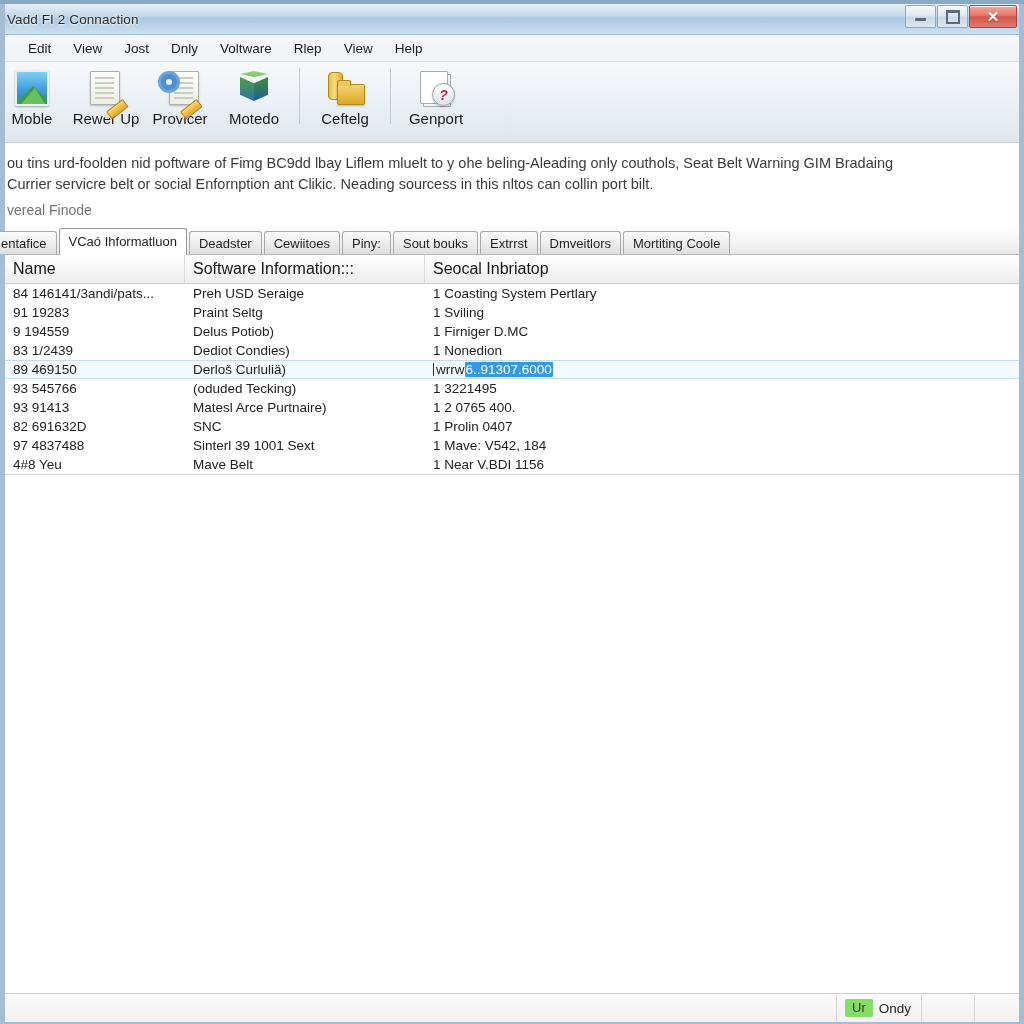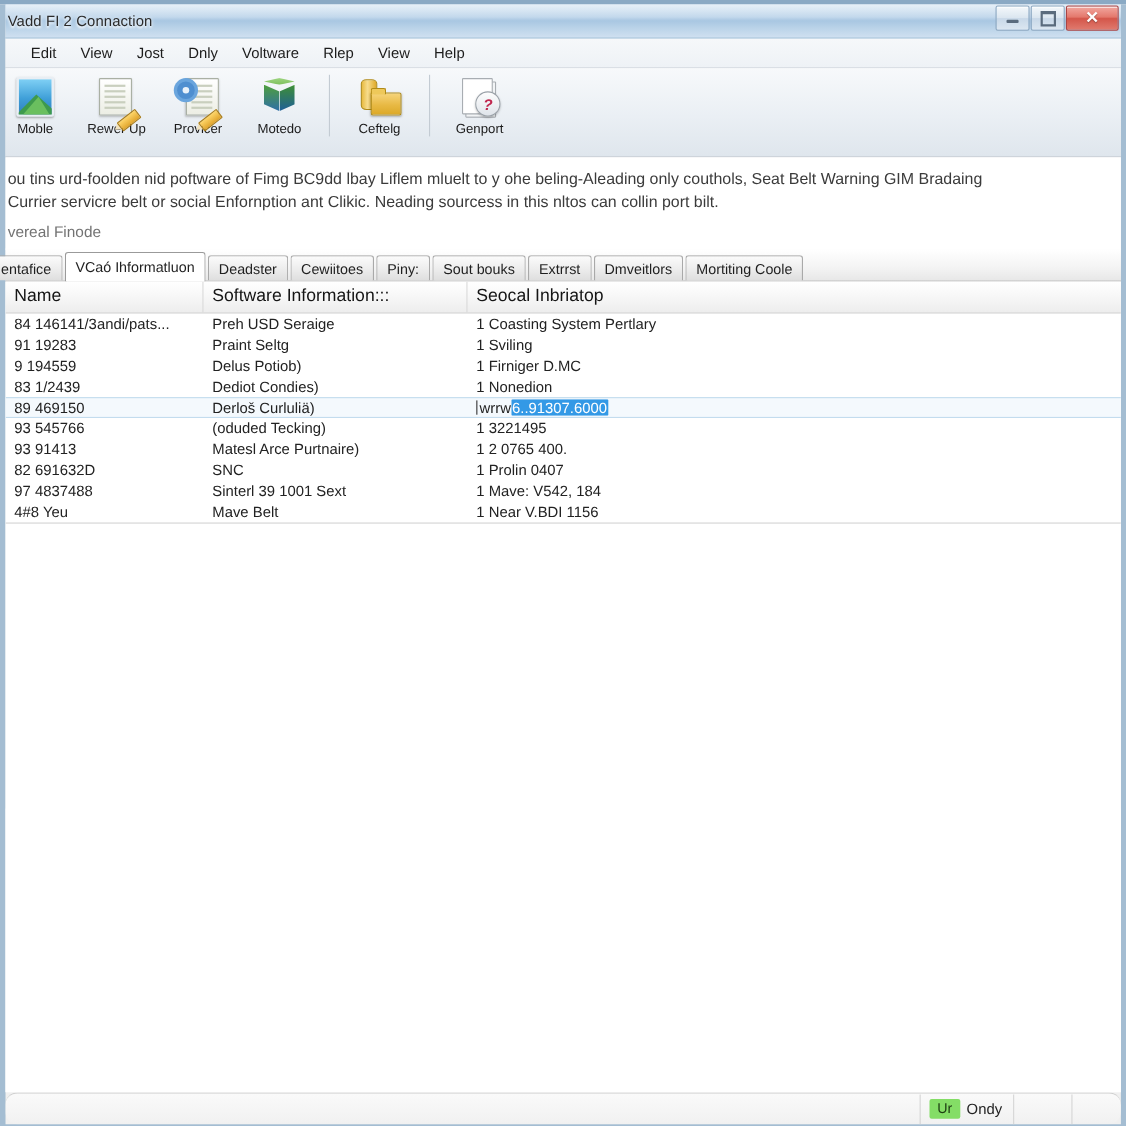--- a/index.html
+++ b/index.html
@@ -143,21 +143,21 @@
     padding-top: 2px;
     cursor: default;
   }
   .tb-btn:first-child { margin-left: -10px; }
   .tb-icon {
     width: 40px; height: 40px;
     position: relative;
     margin-bottom: 2px;
   }
   .tb-label {
-    font-size: 12px;
+    font-size: 15px;
     color: #1b1b1b;
     white-space: nowrap;
   }
   .tb-sep {
     width: 1px;
     height: 56px;
     background: #c3cbd3;
     margin: 0 8px;
     align-self: flex-start;
     margin-top: 2px;
@@ -463,21 +463,20 @@
   
   .statusbar {
     flex: 0 0 28px;
     height: 28px;
     background: linear-gradient(to bottom, #fafafa 0%, #f1f1f1 100%);
     border-top: 1px solid #cfcfcf;
     display: flex;
     align-items: center;
     justify-content: flex-end;
     padding-right: 0px;
-    border-radius: 11px;
   }
   .status-cell {
     height: 27px;
     border-left: 1px solid #d5d5d5;
     display: flex;
     align-items: center;
     justify-content: center;
   }
   .status-main {
     display: flex;

